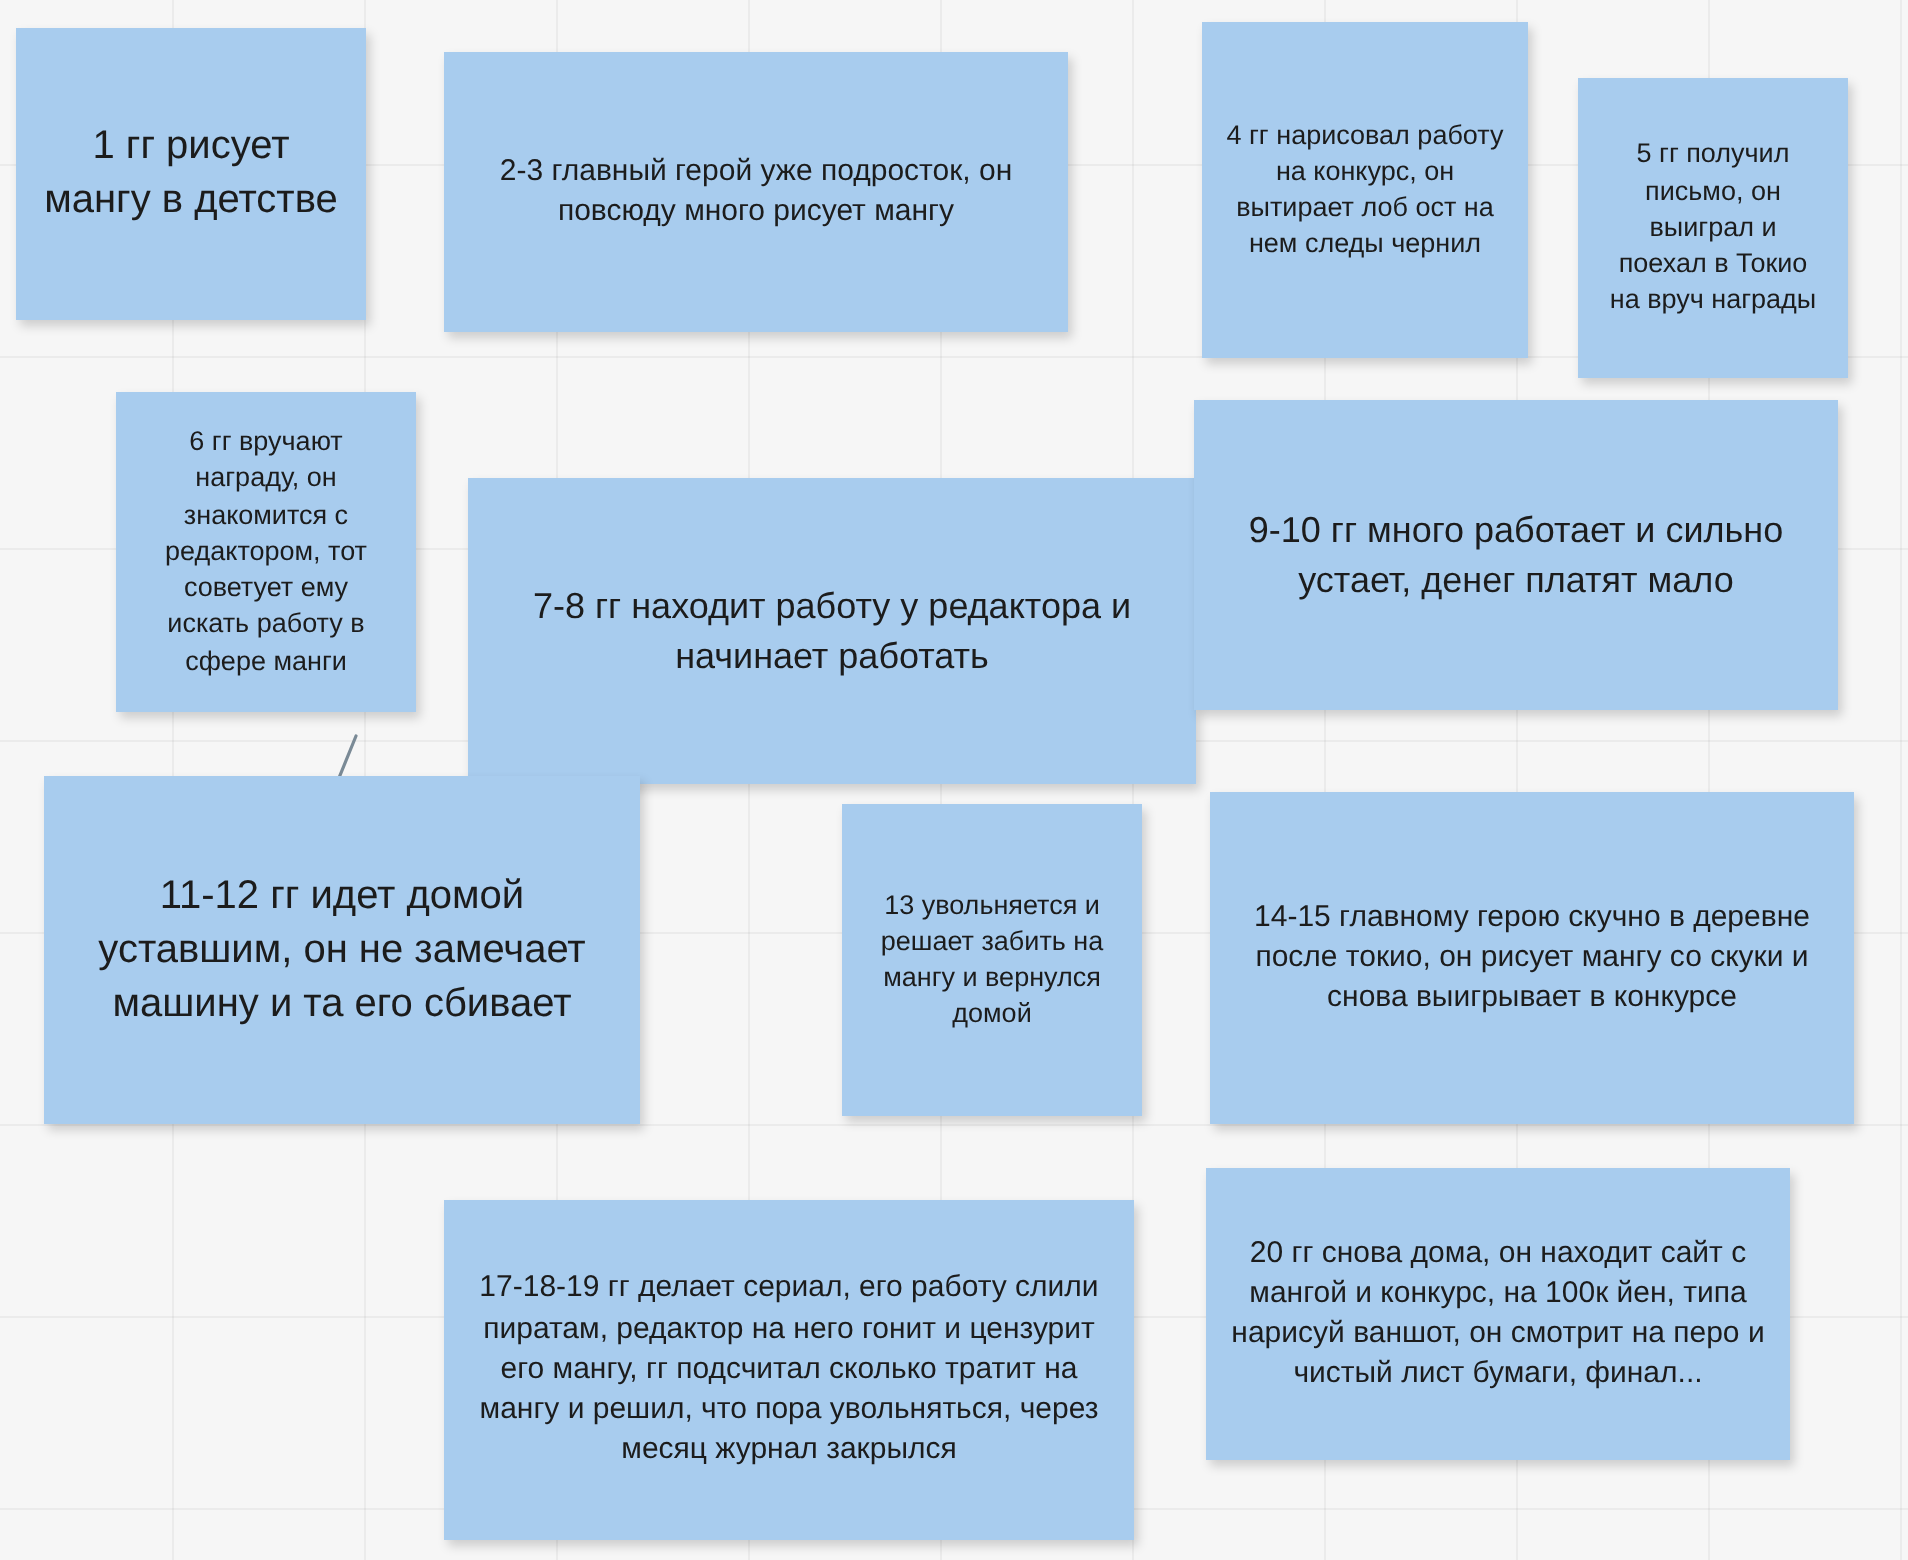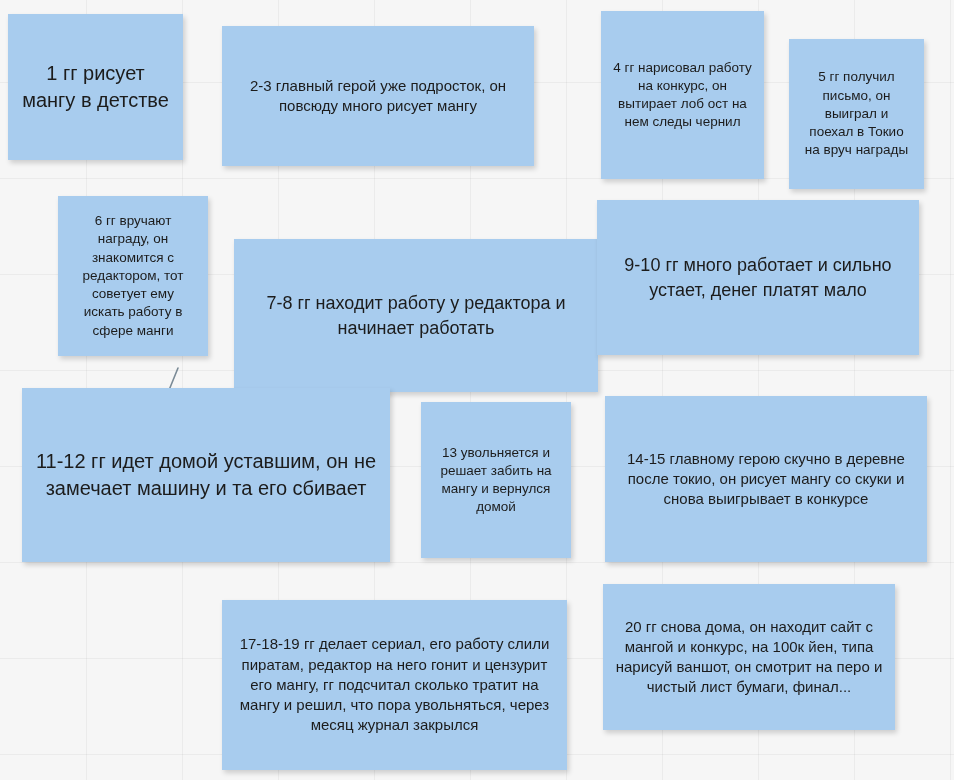--- a/index.html
+++ b/index.html
@@ -80,21 +80,21 @@
     </div>
     <div class="note f-sm" style="left: 10px; top: 196px; width: 150px; height: 160px; background: rgb(168, 204, 238); margin-left: 48px;">
       <span>6 гг вручают награду, он знакомится с редактором, тот советует ему искать работу в сфере манги</span>
     </div>
     <div class="note f-lg" style="left: 234px; top: 205px; width: 364px; height: 153px; background: rgb(168, 204, 238); margin-top: 34px;">
       <span>7-8 гг находит работу у редактора и начинает работать</span>
     </div>
     <div class="note f-lg" style="left: 597px; top: 200px; width: 322px; height: 155px; background: rgb(168, 204, 238);">
       <span>9-10 гг много работает и сильно устает, денег платят мало</span>
     </div>
-    <div class="note f-xl" style="left: 22px; top: 388px; width: 368px; height: 174px; background: rgb(168, 204, 238);">
+    <div class="note f-xl" style="left: 22px; top: 388px; width: 298px; height: 174px; background: rgb(168, 204, 238);">
       <span>11-12 гг идет домой уставшим, он не замечает машину и та его сбивает</span>
     </div>
     <div class="note f-sm" style="left: 421px; top: 402px; width: 150px; height: 156px; background: rgb(168, 204, 238);">
       <span>13 увольняется и решает забить на мангу и вернулся домой</span>
     </div>
     <div class="note f-md" style="left: 605px; top: 396px; width: 322px; height: 166px; background: rgb(168, 204, 238);">
       <span>14-15 главному герою скучно в деревне после токио, он рисует мангу со скуки и снова выигрывает в конкурсе</span>
     </div>
     <div class="note f-md" style="left: 222px; top: 600px; width: 345px; height: 170px; background: rgb(168, 204, 238);">
       <span>17-18-19 гг делает сериал, его работу слили пиратам, редактор на него гонит и цензурит его мангу, гг подсчитал сколько тратит на мангу и решил, что пора увольняться, через месяц журнал закрылся</span>

